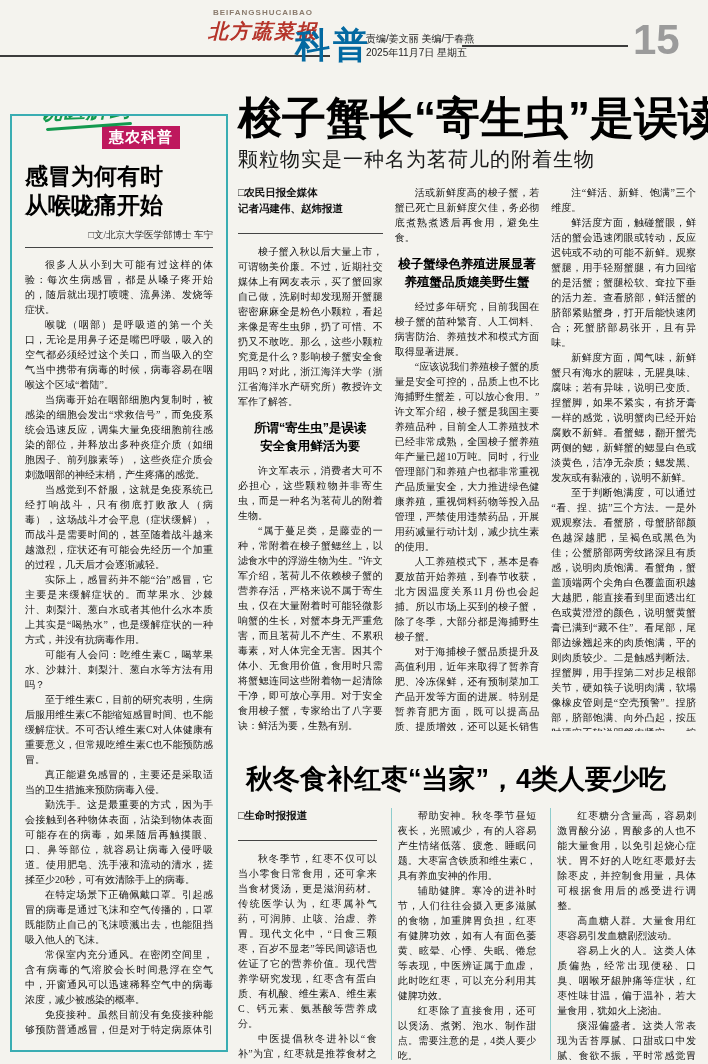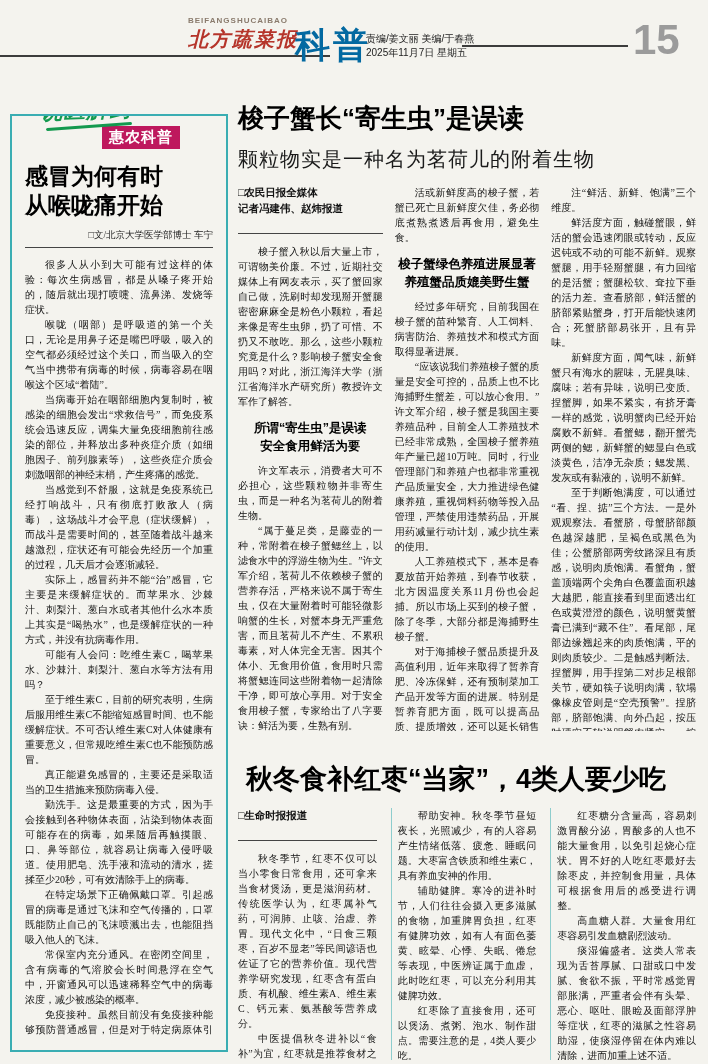--- a/index.html
+++ b/index.html
@@ -1,21 +1,21 @@
 <!DOCTYPE html>
 <html lang="zh"><head>
 <meta charset="utf-8">
 <style>
   html,body{margin:0;padding:0;}
   .page{position:relative;width:708px;height:1064px;background:#f4f3ee;overflow:hidden;
         font-family:"Liberation Serif","DejaVu Serif",serif;color:#121212;}
   
   .hdr-rule-left{position:absolute;left:0;top:55px;width:330px;height:2px;background:#3c3c3c;}
   .hdr-rule-right{position:absolute;left:462px;top:45px;width:166px;height:2px;background:#3c3c3c;}
-  .brand{position:absolute;left:188px;top:16px;width:150px;}
+  .brand{position:absolute;left:188px;top:8px;width:150px;text-align:center;}
   .brand-en{font-family:"Liberation Sans","DejaVu Sans",sans-serif;font-size:8px;font-weight:bold;
             color:#8a7b6d;letter-spacing:1px;}
   .brand-cn{font-family:"Liberation Sans","DejaVu Sans",sans-serif;font-size:20px;font-weight:bold;
             font-style:italic;color:#b5342a;letter-spacing:2px;margin-top:1px;}
   .section-cn{position:absolute;left:295px;top:22px;font-family:"Liberation Sans","DejaVu Sans",sans-serif;
             font-size:35px;font-weight:bold;color:#0369a1;letter-spacing:3px;}
   .hdr-meta{position:absolute;left:366px;top:32px;font-size:10px;line-height:14px;color:#222;
             font-family:"Liberation Sans","DejaVu Sans",sans-serif;}
   .pagenum{position:absolute;left:633px;top:16px;font-family:"Liberation Sans","DejaVu Sans",sans-serif;
             font-size:42px;font-weight:bold;color:#9b9b9b;}
@@ -33,21 +33,21 @@
             font-size:23px;line-height:29px;font-weight:bold;color:#000;}
   .left-byline{margin-top:9px;font-size:9.5px;color:#222;padding-bottom:5px;border-bottom:1.5px solid #444;text-align:right;}
   .left-body{margin-top:9px;height:780px;overflow:hidden;}
   .left-body p{font-size:10px;line-height:15px;}
   
   p.body-p{margin:0;text-indent:2em;text-align:justify;font-size:10px;line-height:15px;color:#141414;}
   .sec-head{text-align:center;font-family:"Liberation Sans","DejaVu Sans",sans-serif;font-weight:bold;
             font-size:12.5px;line-height:18px;margin:10px 0 8px;color:#000;}
   
   .main-art{position:absolute;left:238px;top:96px;width:458px;}
-  .main-headline{margin:0;font-family:"Liberation Sans","DejaVu Sans",sans-serif;font-size:26px;
+  .main-headline{margin:0;font-family:"Liberation Sans","DejaVu Sans",sans-serif;font-size:44px;
             line-height:44px;font-weight:bold;color:#000;white-space:nowrap;letter-spacing:0;}
   .main-sub{margin-top:6px;font-family:"Liberation Sans","DejaVu Sans",sans-serif;font-size:20px;
             color:#1a1a1a;letter-spacing:1px;}
   .cols{display:flex;margin-top:12px;}
   .col{flex:1;overflow:hidden;}
   .col + .col{margin-left:6px;padding-left:6px;}
   .main-cols{height:546px;}
   .art-byline{font-size:10.5px;font-weight:bold;line-height:16px;color:#111;
             border-bottom:1.5px solid #444;padding-bottom:16px;margin-bottom:10px;}
   
@@ -157,18 +157,19 @@
       </div>
       <div class="col">
           <p class="body-p">帮助安神。秋冬季节昼短夜长，光照减少，有的人容易产生情绪低落、疲惫、睡眠问题。大枣富含铁质和维生素C，具有养血安神的作用。</p>
           <p class="body-p">辅助健脾。寒冷的进补时节，人们往往会摄入更多滋腻的食物，加重脾胃负担，红枣有健脾功效，如有人有面色萎黄、眩晕、心悸、失眠、倦怠等表现，中医辨证属于血虚，此时吃红枣，可以充分利用其健脾功效。</p>
           <p class="body-p">红枣除了直接食用，还可以煲汤、煮粥、泡水、制作甜点。需要注意的是，4类人要少吃。</p>
           <p class="body-p">胃不好的人。红枣的外皮质地较硬，膳食纤维含量丰富，大量摄入或咀嚼不充分时容易刺激胃黏膜，诱发或加重胃痛、胃胀，胃炎、胃溃疡患者尤其需要注意。此外，</p>
         </div>
       <div class="col">
           <p class="body-p">红枣糖分含量高，容易刺激胃酸分泌，胃酸多的人也不能大量食用，以免引起烧心症状。胃不好的人吃红枣最好去除枣皮，并控制食用量，具体可根据食用后的感受进行调整。</p>
           <p class="body-p">高血糖人群。大量食用红枣容易引发血糖剧烈波动。</p>
+          <p class="body-p">容易上火的人。这类人体质偏热，经常出现便秘、口臭、咽喉牙龈肿痛等症状，红枣性味甘温，偏于温补，若大量食用，犹如火上浇油。</p>
           <p class="body-p">痰湿偏盛者。这类人常表现为舌苔厚腻、口甜或口中发腻、食欲不振，平时常感觉胃部胀满，严重者会伴有头晕、恶心、呕吐、眼睑及面部浮肿等症状，红枣的滋腻之性容易助湿，使痰湿停留在体内难以清除，进而加重上述不适。</p>
         </div>
     </div>
   </section>
 
 </div>
 
 </body></html>

